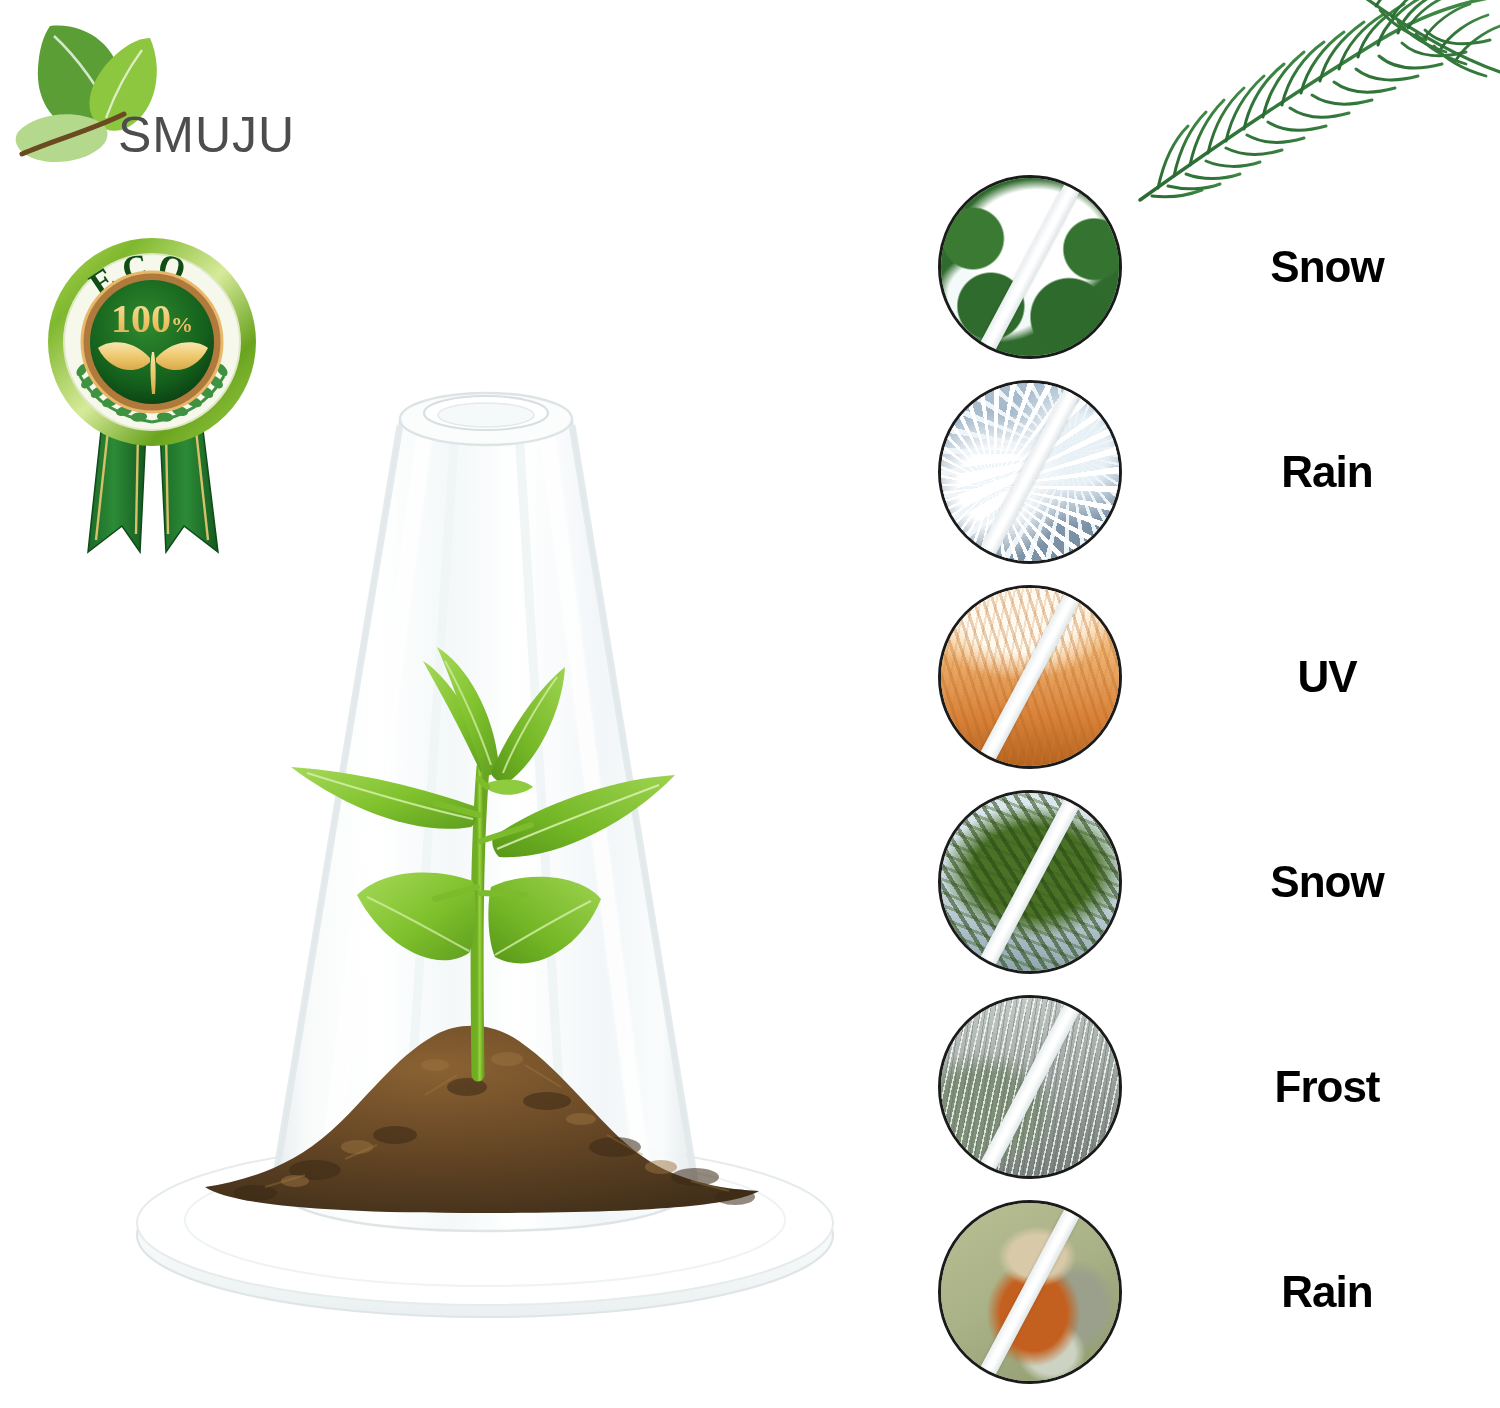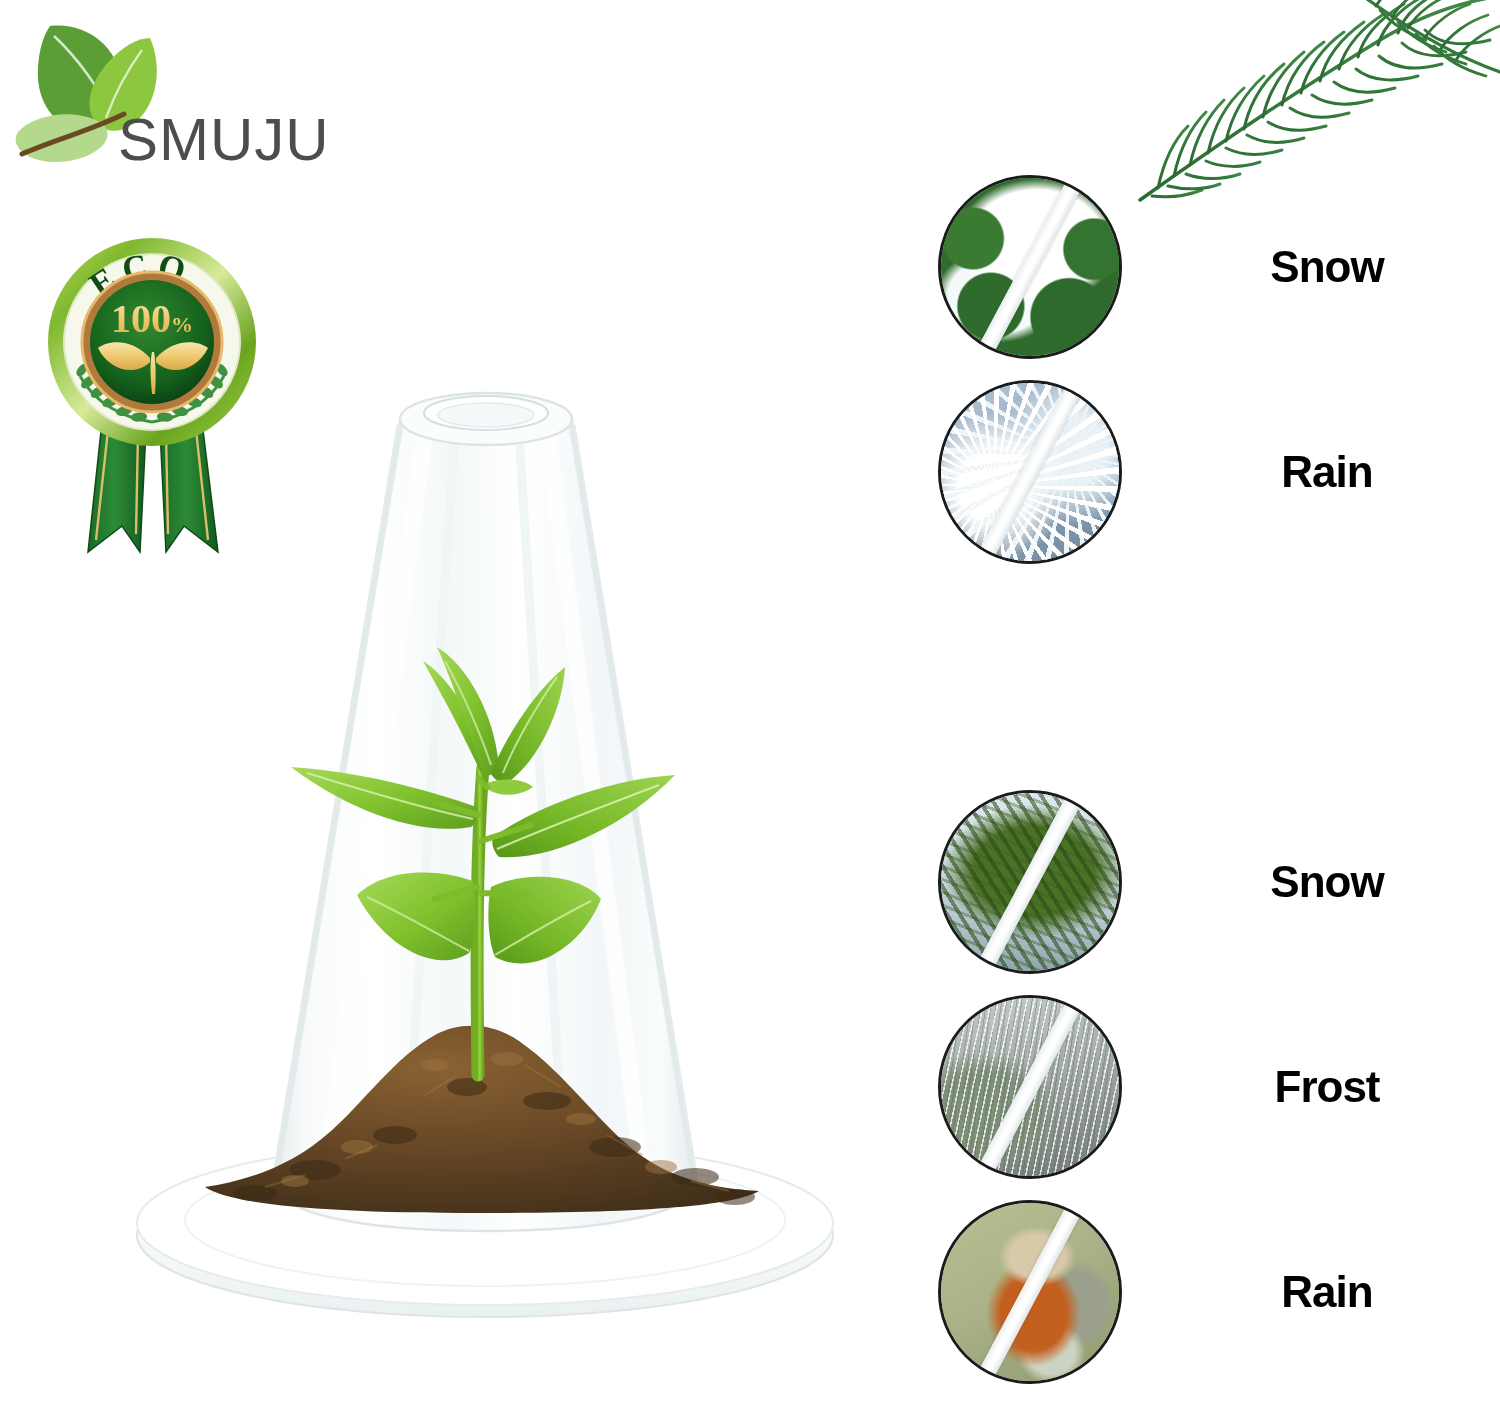--- a/index.html
+++ b/index.html
@@ -10,21 +10,21 @@
     overflow:hidden;
     position:relative;
   }
   .stage{position:absolute;inset:0;width:1500px;height:1408px;background:#fff;}
 
   
   .brand{position:absolute;left:14px;top:14px;width:380px;height:165px;}
   .brand-mark{position:absolute;left:0;top:0;width:150px;height:160px;}
   .brand-name{
     position:absolute;left:104px;top:96px;
-    font-size:60px;font-weight:400;letter-spacing:1px;
+    font-size:50px;font-weight:400;letter-spacing:1px;
     color:#4d4d4d;line-height:1;
     font-family:"Liberation Sans", sans-serif;
   }
 
   
   .eco-badge{position:absolute;left:36px;top:234px;width:232px;height:326px;}
 
   
   .palm{position:absolute;right:0;top:0;width:370px;height:215px;overflow:hidden;}
 
@@ -422,20 +422,31 @@
              repeating-conic-gradient(from 0deg at 30% 58%, #ffffff 0 3deg, rgba(255,255,255,0) 3deg 9deg),
              repeating-conic-gradient(from 10deg at 72% 40%, #eef5f9 0 3deg, rgba(255,255,255,0) 3deg 10deg),
              radial-gradient(circle at 30% 58%, #ffffff 0 22%, rgba(255,255,255,0) 46%),
              radial-gradient(circle at 74% 38%, #e7f0f6 0 20%, rgba(255,255,255,0) 44%),
              linear-gradient(150deg, #b7c9d8 0%, #93a9bd 45%, #6f8599 100%);"></div>
         <div class="slash"></div>
       </div>
       <div class="feature-label">Rain</div>
     </div>
 
+    <div class="feature-row" style="top:410px;">
+      <div class="feature-icon">
+        <div class="feature-photo" style="background:
+             repeating-linear-gradient(72deg, rgba(180,100,30,.30) 0 3px, rgba(255,255,255,0) 3px 9px),
+             repeating-linear-gradient(100deg, rgba(210,130,50,.22) 0 2px, rgba(255,255,255,0) 2px 8px),
+             radial-gradient(ellipse 70% 48% at 44% 14%, #fffaf0 0 45%, rgba(255,255,255,0) 78%),
+             linear-gradient(180deg, #fdf1dd 0%, #f0b878 32%, #d9823a 72%, #b4631f 100%);"></div>
+        <div class="slash"></div>
+      </div>
+      <div class="feature-label">UV</div>
+    </div>
 
     <div class="feature-row" style="top:615px;">
       <div class="feature-icon">
         <div class="feature-photo" style="background:
              repeating-linear-gradient(58deg, rgba(40,70,20,.55) 0 4px, rgba(255,255,255,0) 4px 11px),
              repeating-linear-gradient(22deg, rgba(60,95,30,.40) 0 3px, rgba(255,255,255,0) 3px 12px),
              radial-gradient(ellipse 62% 46% at 52% 44%, #4a7226 0 55%, rgba(255,255,255,0) 82%),
              linear-gradient(180deg, #dde8ee 0%, #cfdce4 38%, #b9c9d2 68%, #8fa6ad 100%);"></div>
         <div class="slash"></div>
       </div>

